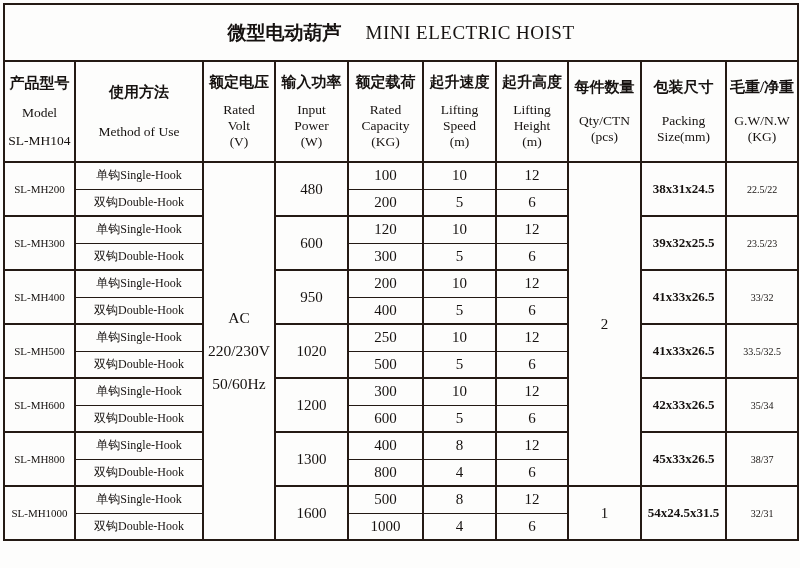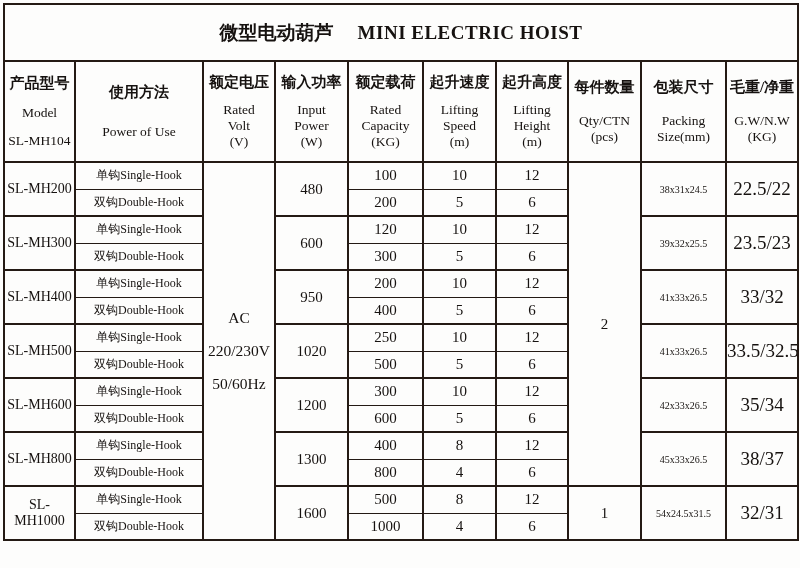--- a/index.html
+++ b/index.html
@@ -44,21 +44,21 @@
     align-items: center;
     gap: 24px;
   }
   .title-cn {
     font-size: 19px;
     font-weight: bold;
     text-align: right;
   }
   .title-en {
     font-size: 19px;
-    font-weight: bold;
+    font-weight: normal;
     letter-spacing: 0.5px;
   }
   
   thead td { border-bottom-width: 2px; }
   .hstack {
     display: flex;
     flex-direction: column;
     justify-content: space-evenly;
     align-items: center;
     height: 99px;
@@ -71,26 +71,26 @@
   .h-en {
     font-size: 13.5px;
     line-height: 1.18;
     white-space: nowrap;
   }
   .h-block { display: block; }
   .h-block span { display: block; }
   
   tbody tr { height: 27px; }
   tr.g td { border-top-width: 2px; }
-  td.model   { font-size: 14px; }
+  td.model   { font-size: 11px; }
   td.method  { font-size: 12px; }
   td.volt    { font-size: 15.5px; }
   td.power, td.capacity, td.speed, td.height, td.qty { font-size: 15px; }
-  td.packing { font-size: 10px; }
-  td.weight  { font-size: 19px; }
+  td.packing { font-size: 13px; font-weight: bold; }
+  td.weight  { font-size: 10px; }
   .volt-stack {
     display: flex;
     flex-direction: column;
     justify-content: center;
     align-items: center;
     gap: 15px;
   }
 </style>
 </head>
 <body>
@@ -122,21 +122,21 @@
       <td>
         <div class="hstack">
           <span class="h-cn">产品型号</span>
           <span class="h-en">Model</span>
           <span class="h-en">SL-MH104</span>
         </div>
       </td>
       <td>
         <div class="hstack">
           <span class="h-cn">使用方法</span>
-          <span class="h-en">Power of Use</span>
+          <span class="h-en">Method of Use</span>
         </div>
       </td>
       <td>
         <div class="hstack">
           <span class="h-cn">额定电压</span>
           <span class="h-en h-block">
             <span>Rated</span>
             <span>Volt</span>
             <span>(V)</span>
           </span>

